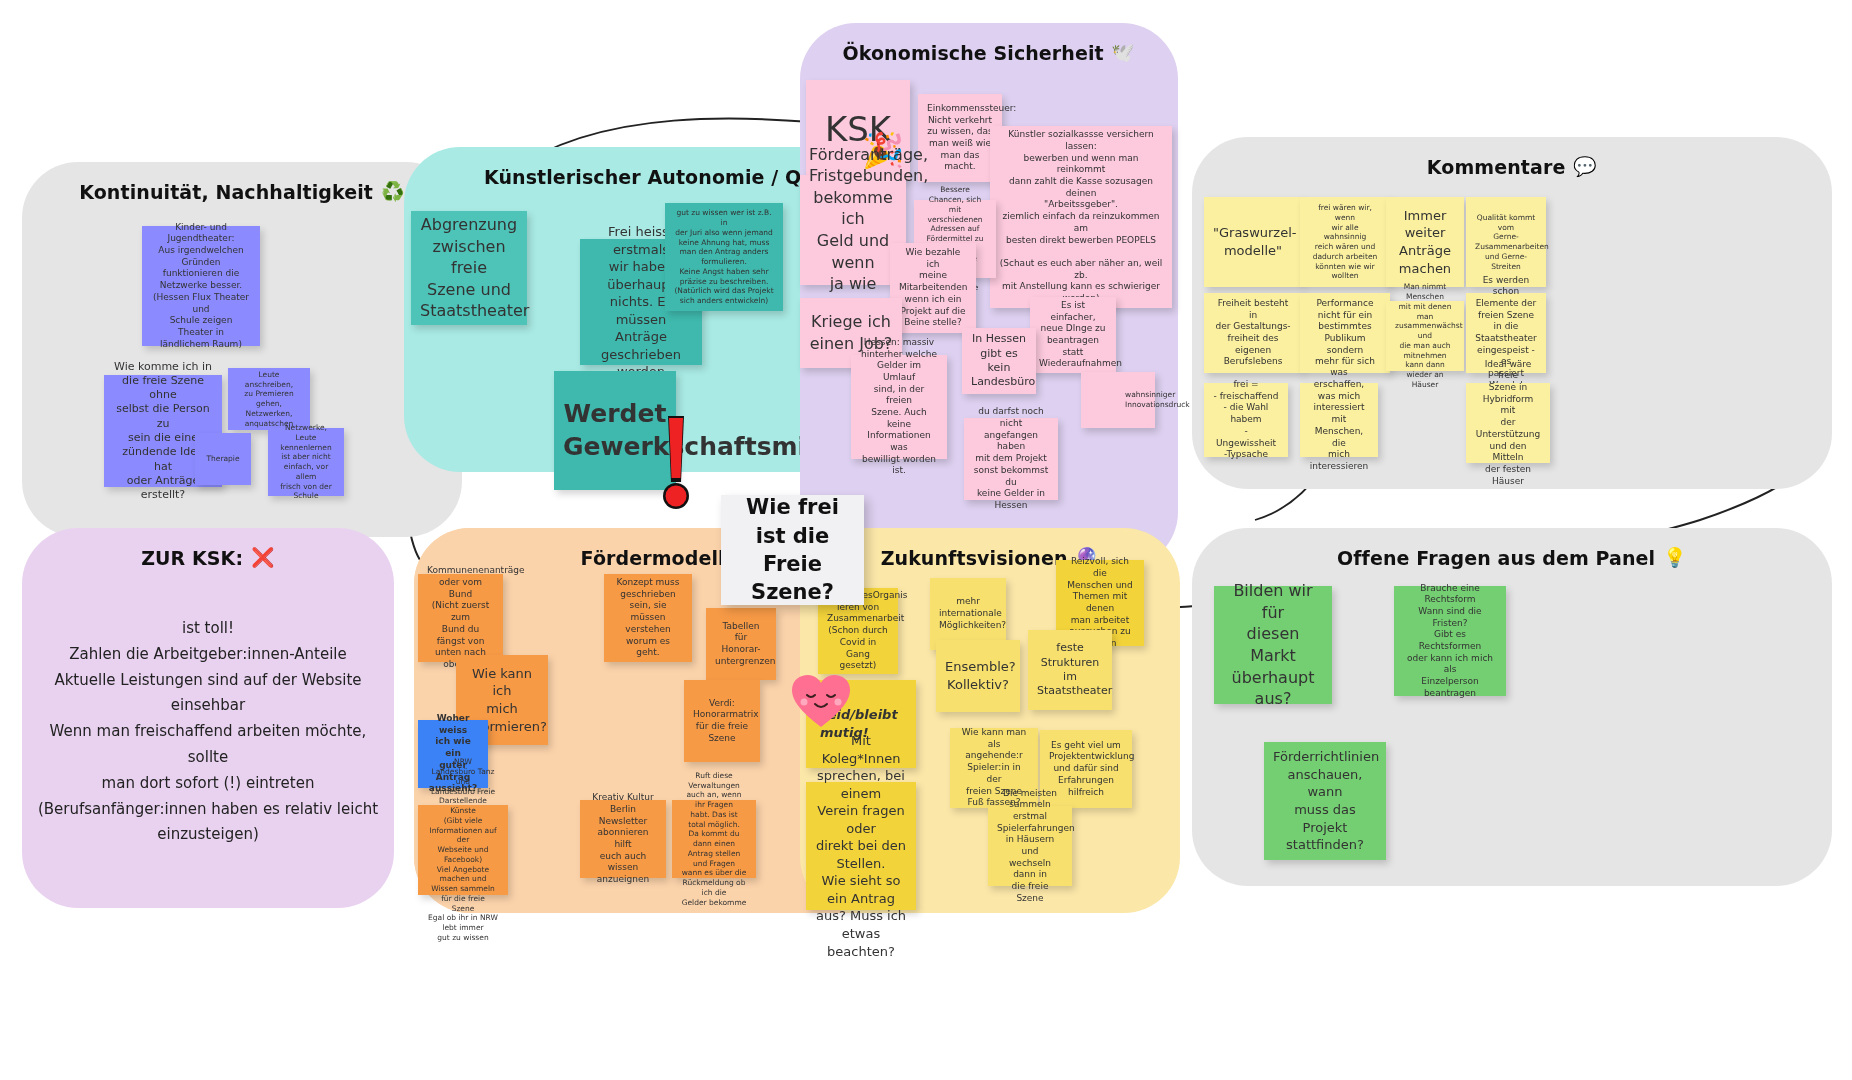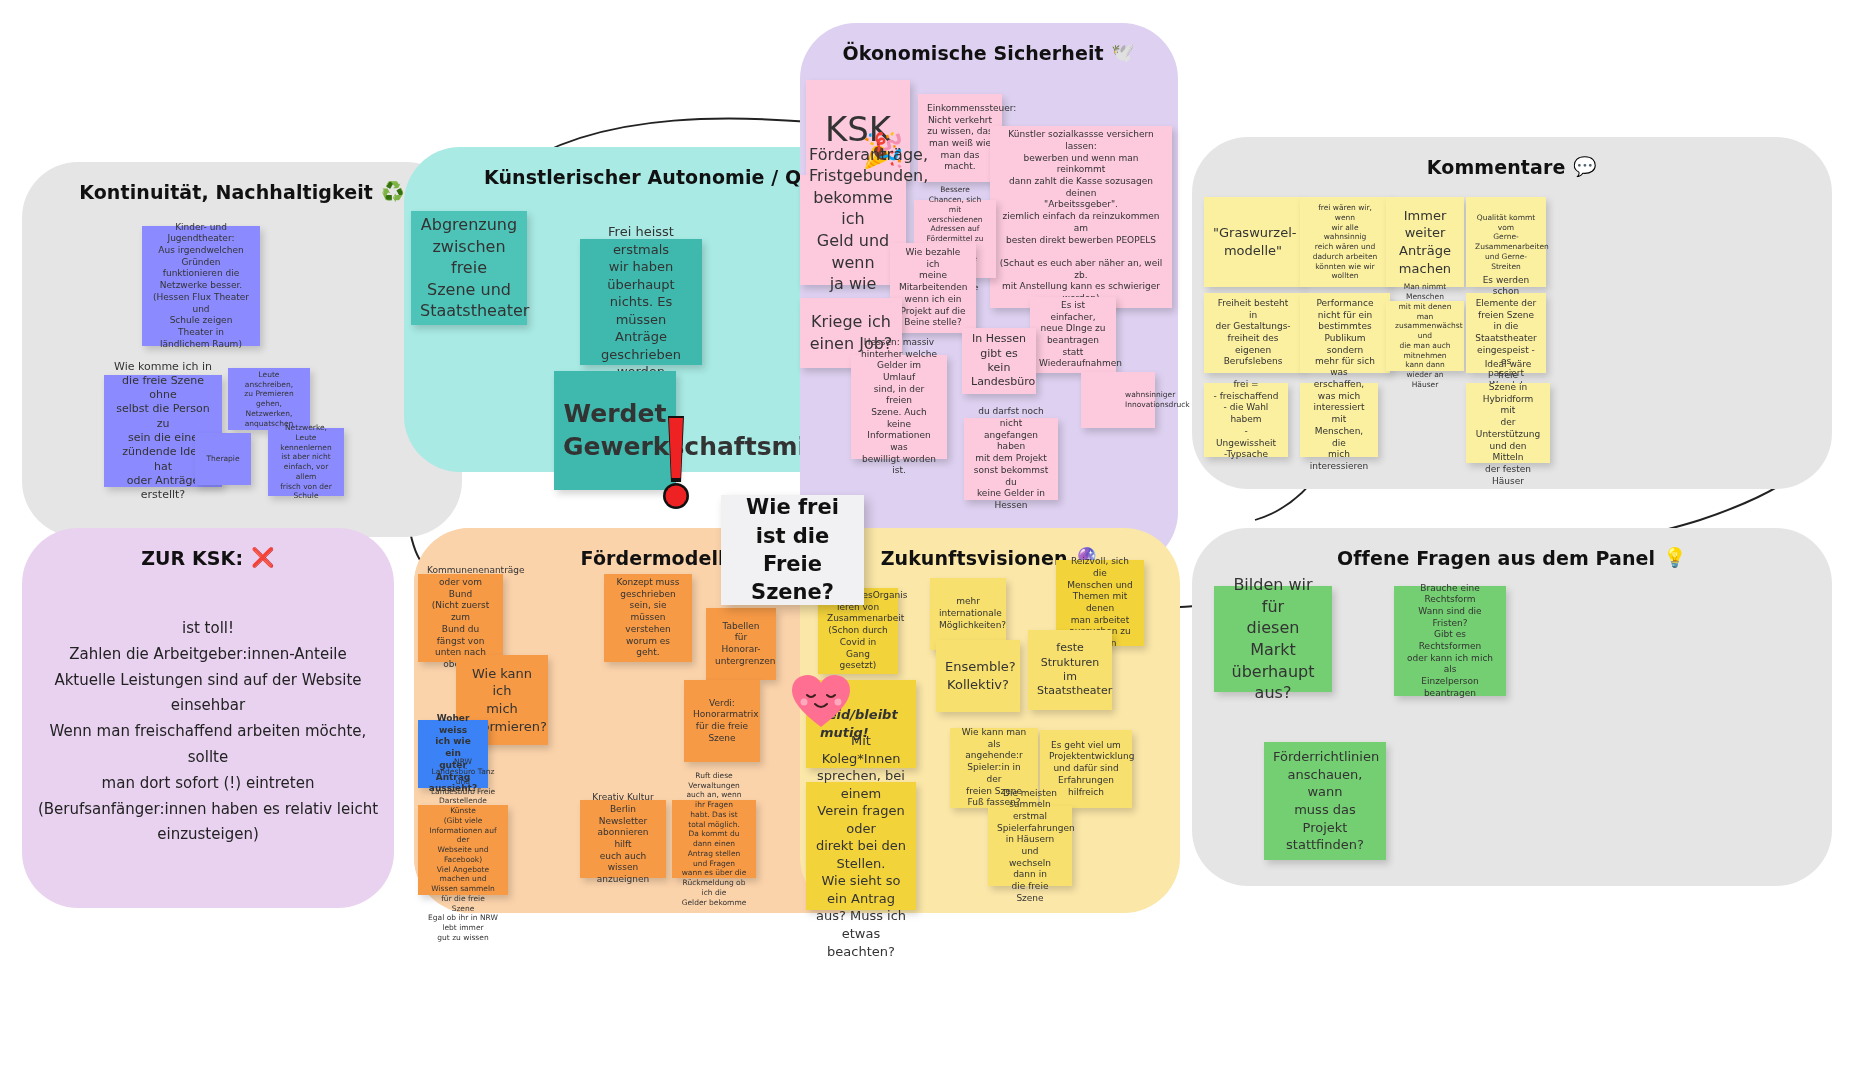--- a/index.html
+++ b/index.html
@@ -141,20 +141,31 @@
 Szene und
 Staatstheater</span>
     </div>
   <div class="note c-teal2 t-m" style="left:580px;top:239px;width:122px;height:126px;">
     <span>Frei heisst erstmals
 wir haben
 überhaupt nichts. Es
 müssen Anträge
 geschrieben
 werden</span>
+    </div>
+  <div class="note c-teal2 t-xxs" style="left:665px;top:203px;width:118px;height:108px;">
+    <span>gut zu wissen wer ist z.B. in
+der Juri also wenn jemand
+keine Ahnung hat, muss
+man den Antrag anders
+formulieren.
+Keine Angst haben sehr
+präzise zu beschreiben.
+(Natürlich wird das Projekt
+sich anders entwickeln)</span>
     </div>
   <div class="note c-teal2 t-xxl bold" style="left:554px;top:371px;width:122px;height:119px;">
     <span>Werdet Gewerkschaftsmitglied!</span>
     </div>
   <div class="excl" style="left:658px;top:416px;">
     <svg width="34" height="94" viewBox="0 0 34 94">
       <path d="M10,0 L26,0 L23,66 L13,66 Z" fill="#111"></path>
       <circle cx="18" cy="80" r="13" fill="#111"></circle>
       <path d="M11,2 L25,2 L22.5,62 L13.5,62 Z" fill="#ee2222"></path>
       <circle cx="18" cy="80" r="10.5" fill="#ee2222"></circle>
@@ -501,21 +512,21 @@
 aus? Muss ich etwas
 beachten?</span>
     </div>
 
   <div class="panel" style="left:1192px;top:528px;width:640px;height:358px;background:#e5e5e5;">
     <div class="panel-title">
       <span>Offene Fragen aus dem Panel</span>
       <span class="emo">💡</span>
     </div>
   </div>
-  <div class="note c-green t-l" style="left:1214px;top:586px;width:118px;height:106px;">
+  <div class="note c-green t-l" style="left:1214px;top:586px;width:118px;height:118px;">
     <span>Bilden wir für
 diesen Markt
 überhaupt
 aus?</span>
     </div>
   <div class="note c-green t-xs" style="left:1394px;top:586px;width:112px;height:110px;">
     <span>Brauche eine
 Rechtsform
 Wann sind die Fristen?
 Gibt es Rechtsformen

